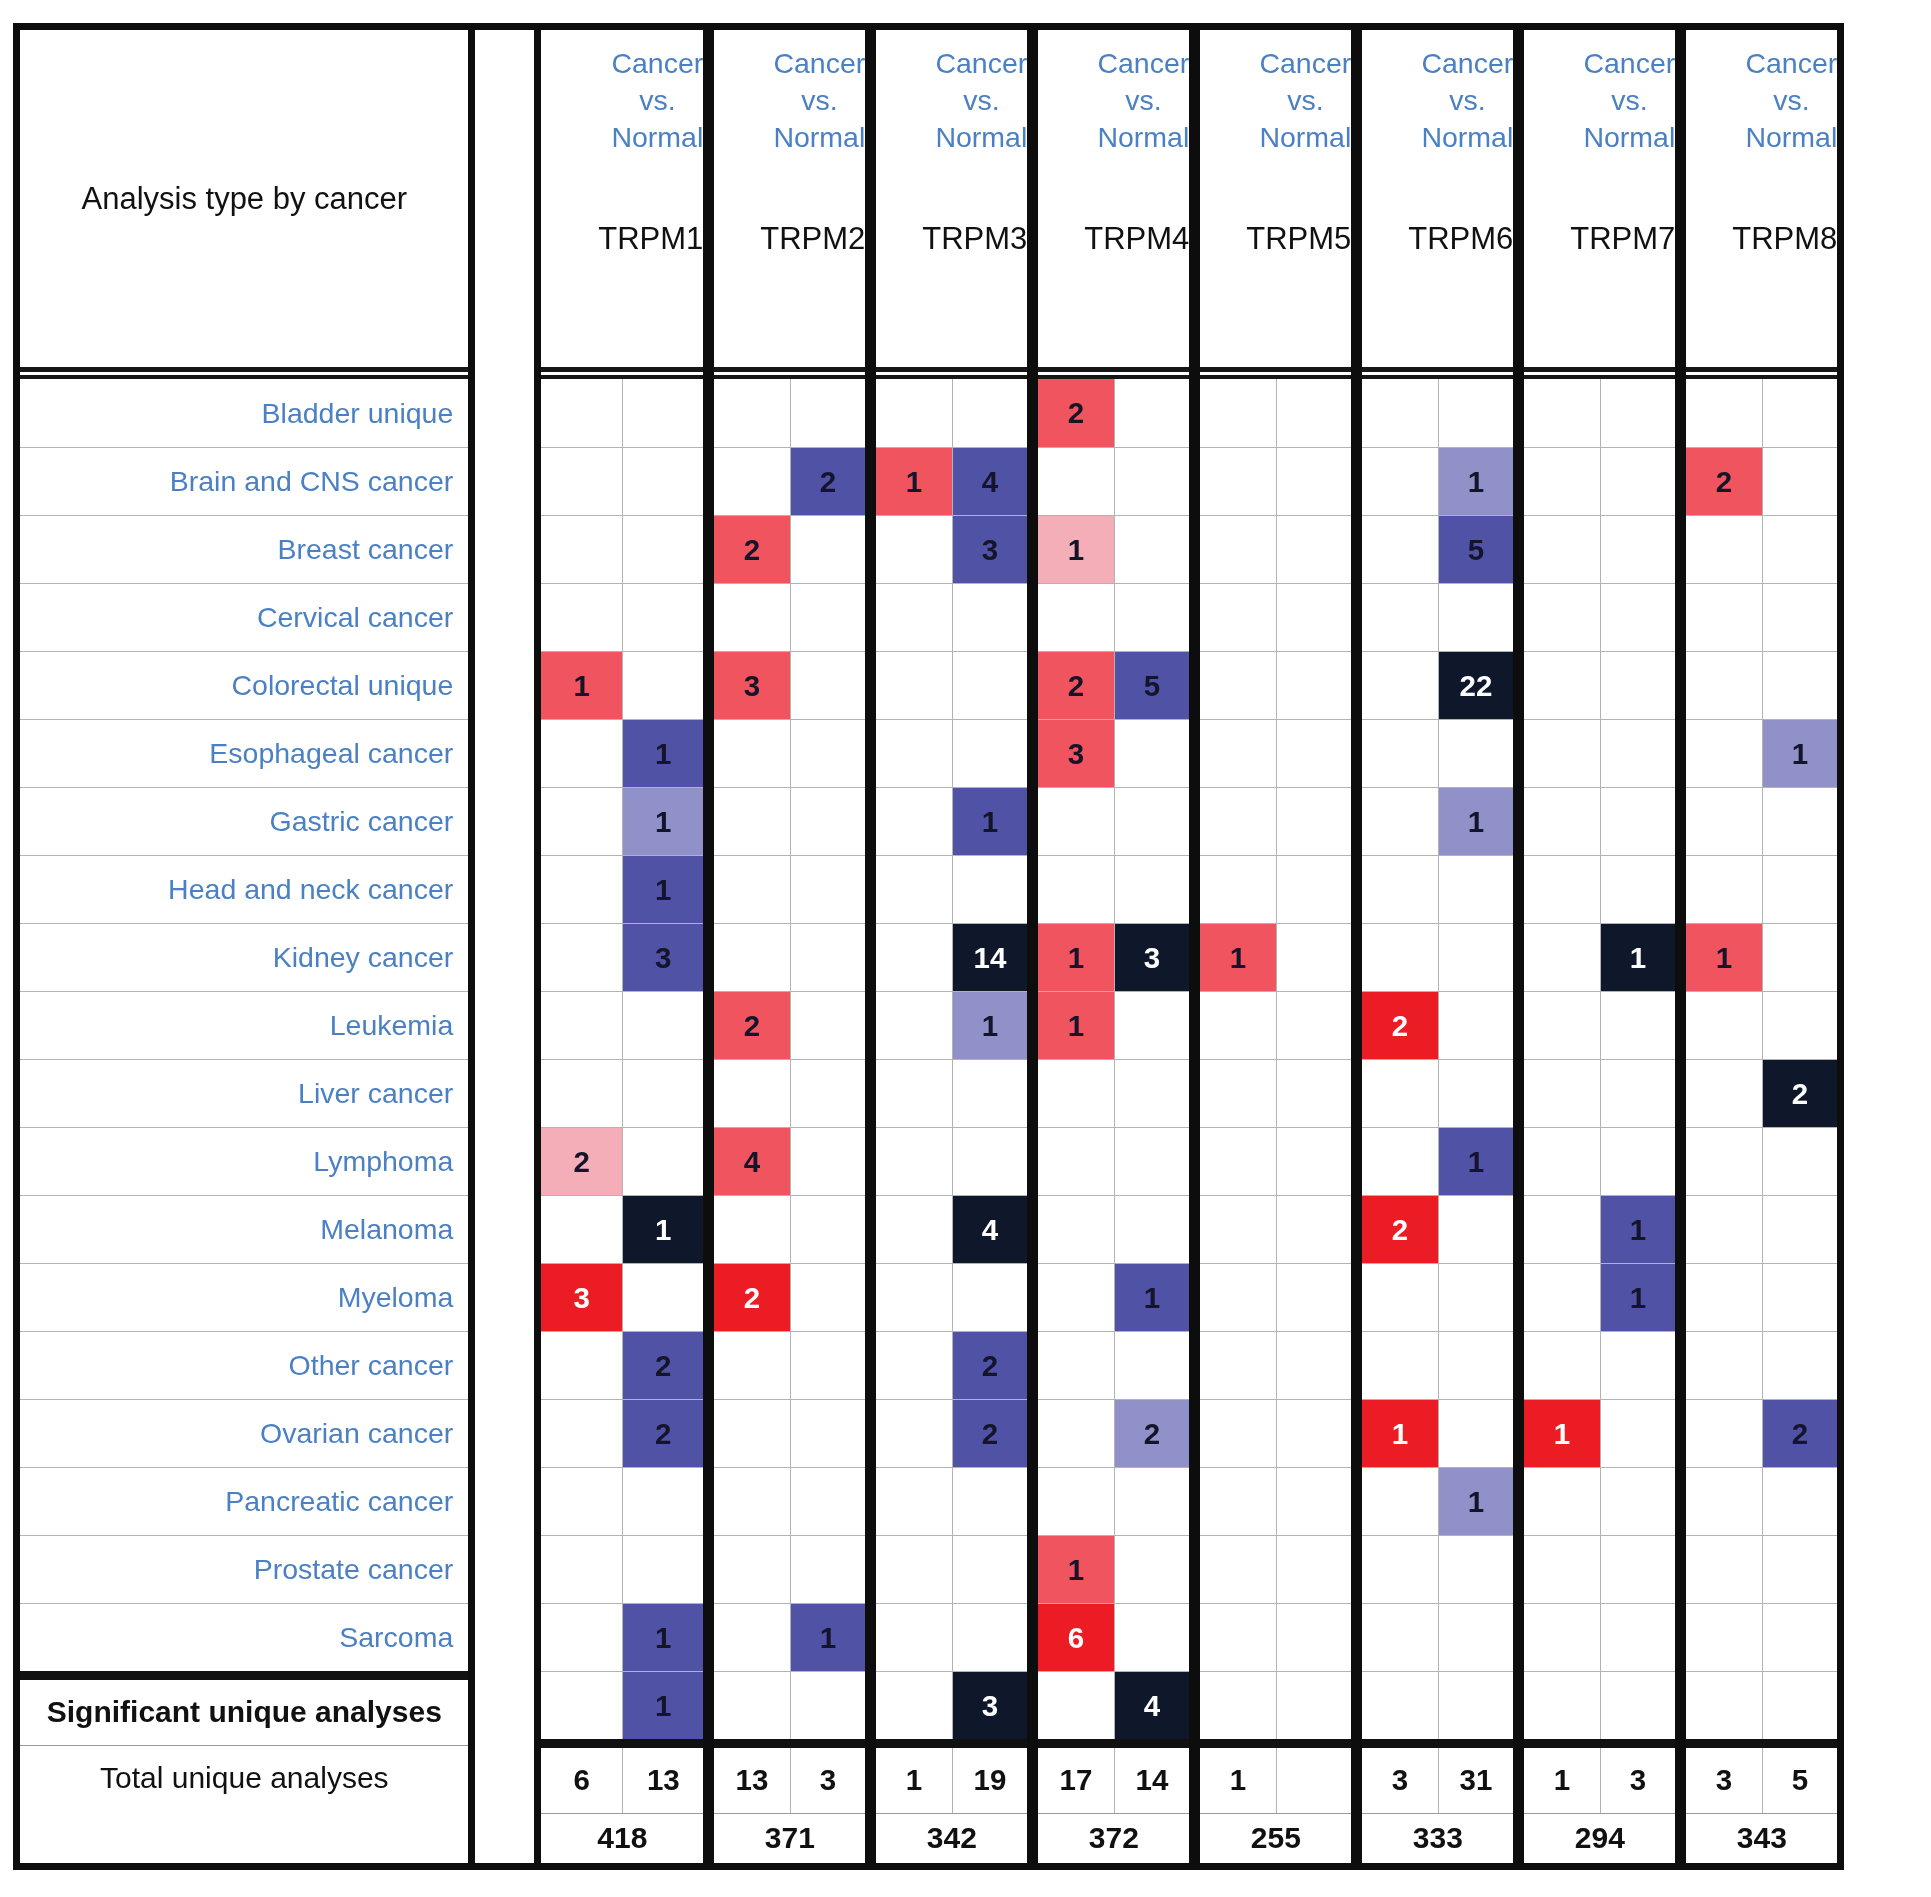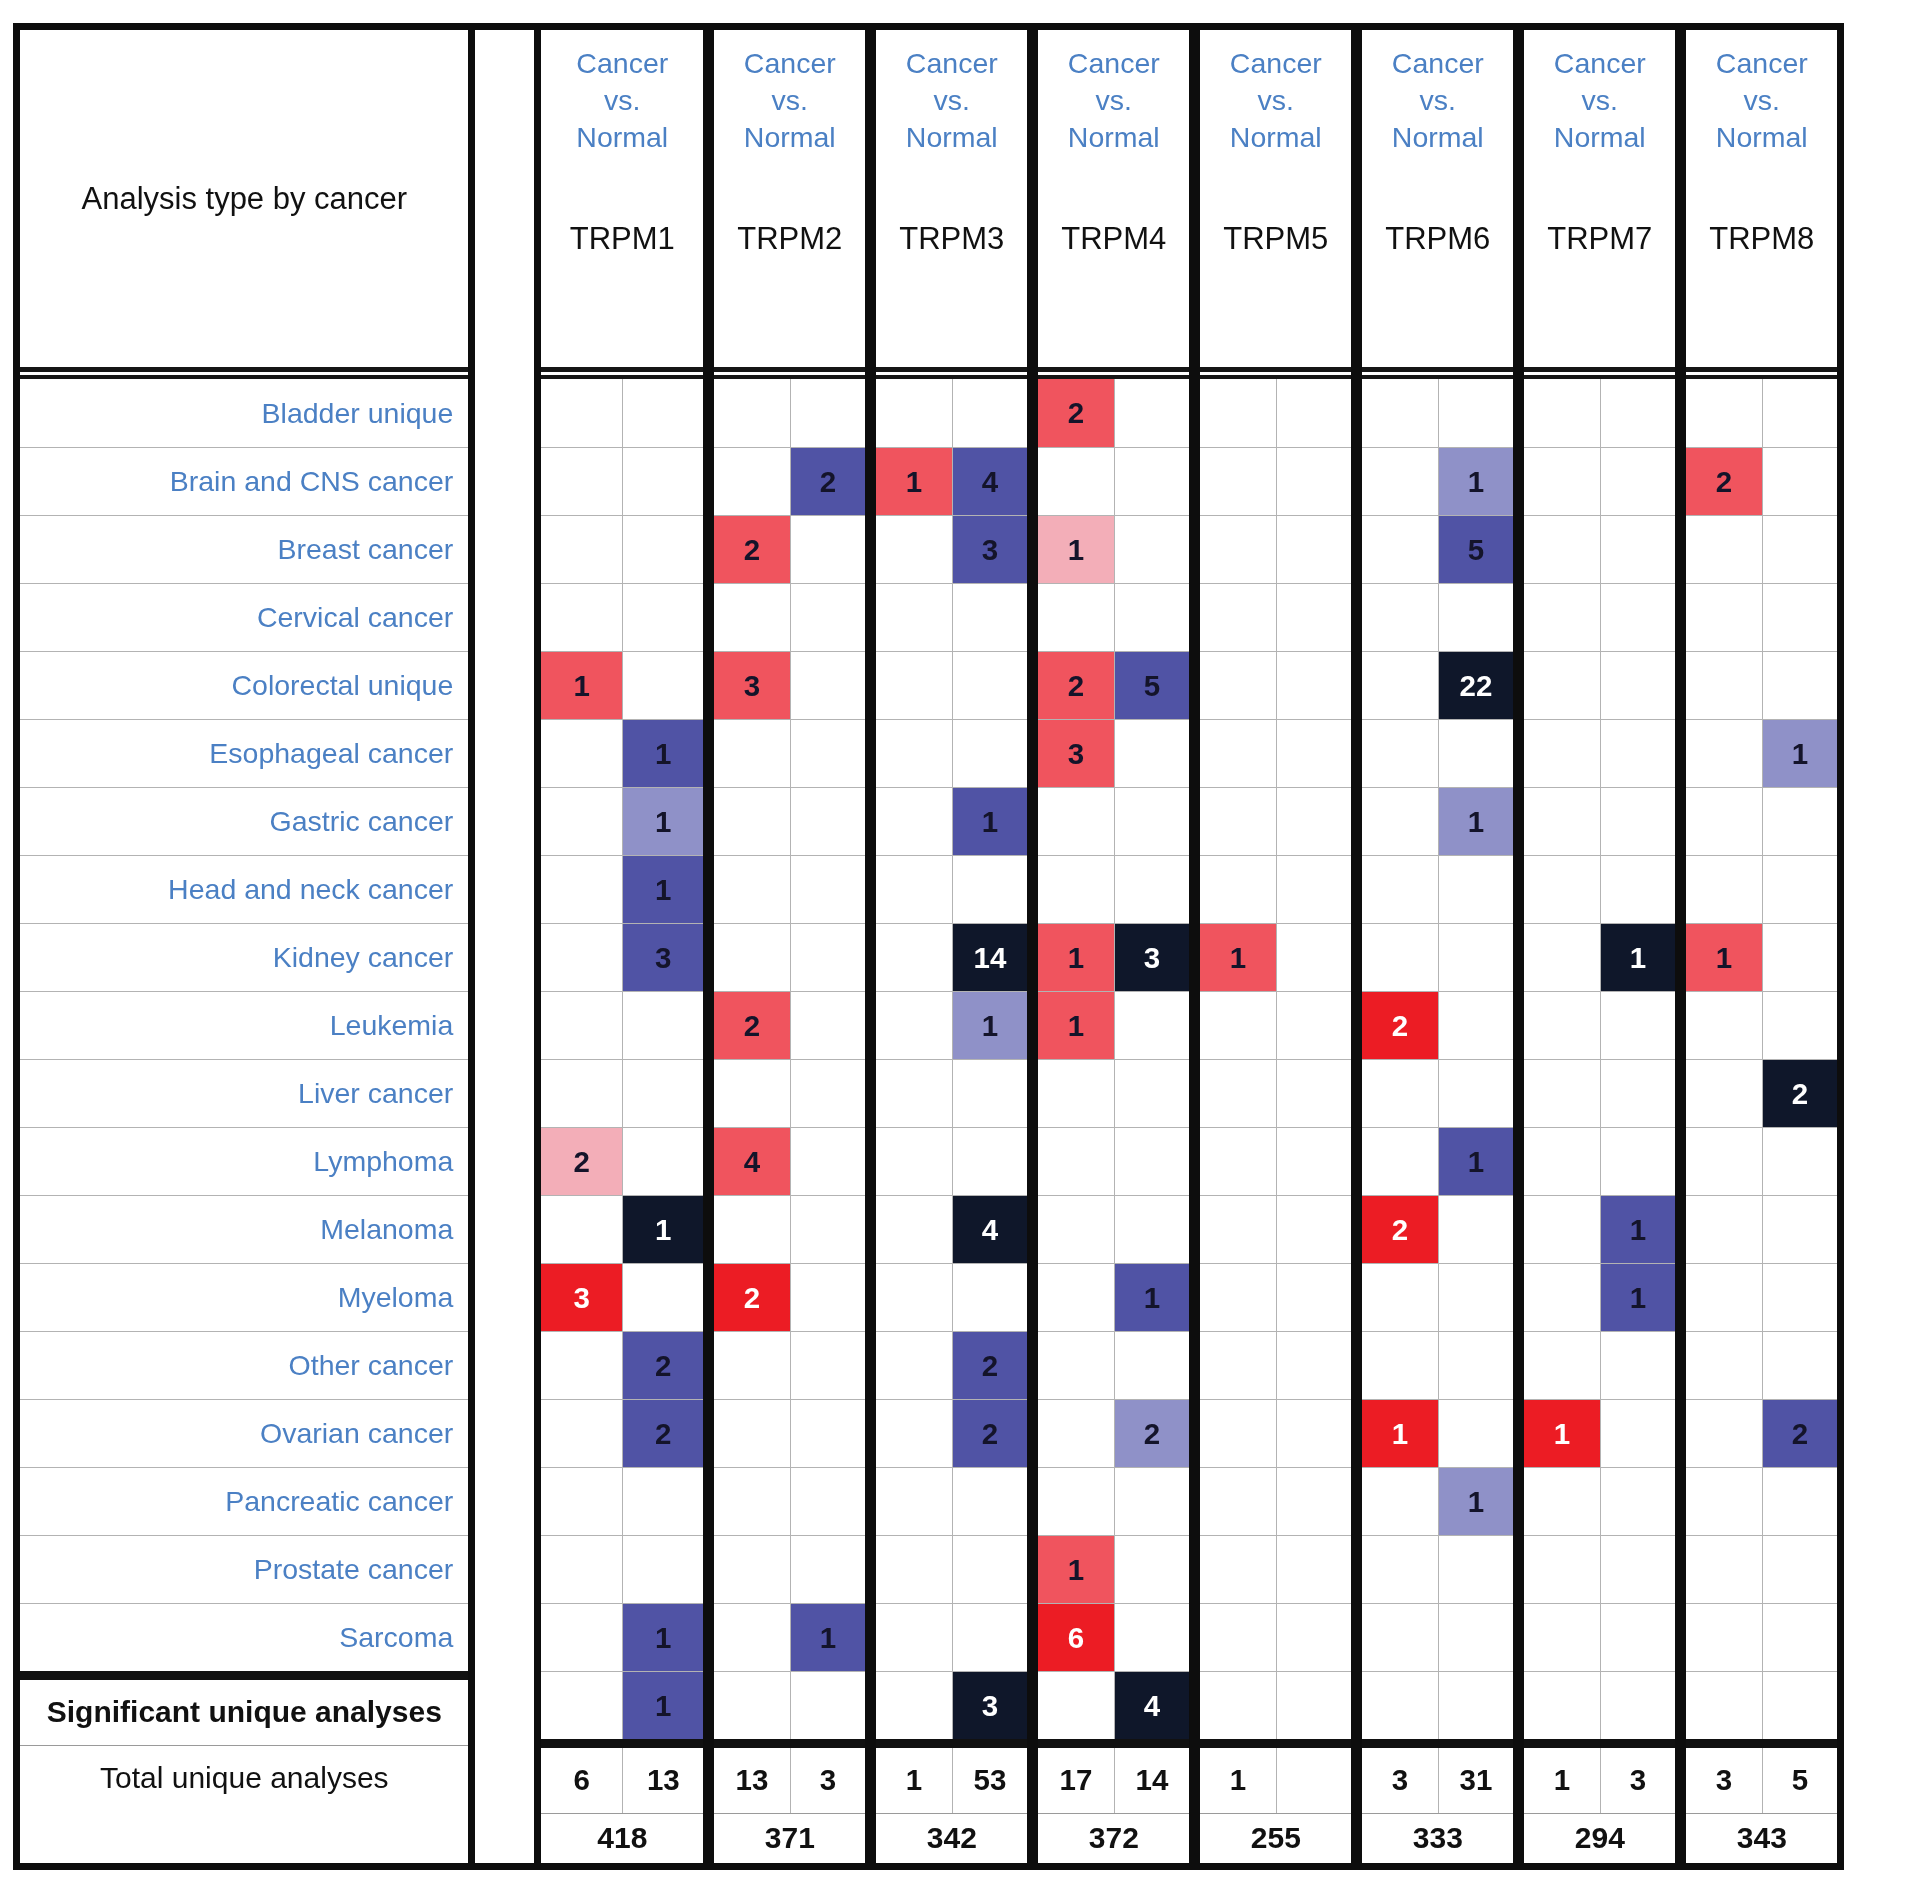--- a/index.html
+++ b/index.html
@@ -29,21 +29,21 @@
   .foot-label.sig { height:65px;font-weight:bold; }
   .foot-label.total { height:65px; border-top:1px solid #9a9a9a; }
 
   
   .gap { width:59px; background:#fff; }
 
   
   .genes { display:flex; border-left:7.6px solid #0d0d0d; background:#fff; }
   .gene-col { width:162px; }
   .gene-col + .gene-col { border-left:11.4px solid #0d0d0d; }
-  .gene-header { display:flex; flex-direction:column; align-items:center; padding-top:15px; }
+  .gene-header { display:flex; flex-direction:column; align-items:flex-end; padding-top:15px; }
   .cmp { font-size:28.5px; line-height:37px; color:#4b80c4; text-align:center; }
   .gene-name { font-size:31px; color:#111; margin-top:65px; }
   .half { width:81px; height:100%; display:flex; align-items:center; justify-content:center; }
   .row .half + .half, .sig-row .half + .half { border-left:1px solid #b3b3b3; }
   .half .v { font-size:29.5px; font-weight:bold; color:#14142a; }
   .sig-row .half { font-size:29.5px; font-weight:bold; color:#111; }
   .total-row { font-size:30px; font-weight:bold; color:#111; }
 
   
   .red-light  { background:#f3aeb8; }
@@ -480,21 +480,21 @@
             <div class="row">
               <div class="half"></div>
               <div class="half blue-dark">
                 <span class="v">3</span>
               </div>
             </div>
           </div>
           <div class="foot-sep"></div>
           <div class="sig-row">
             <div class="half">1</div>
-            <div class="half">53</div>
+            <div class="half">19</div>
           </div>
           <div class="total-row">342</div>
         </div>
         <div class="gene-col">
           <div class="gene-header">
             <div class="cmp">
               <div>Cancer</div>
               <div>vs.</div>
               <div>Normal</div>
             </div>

